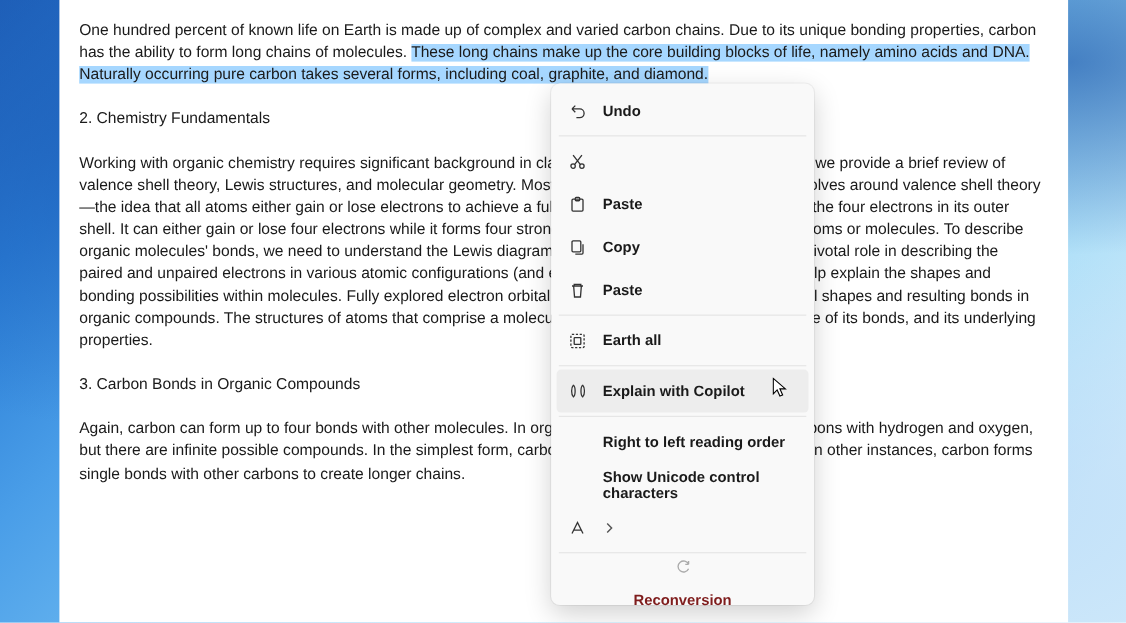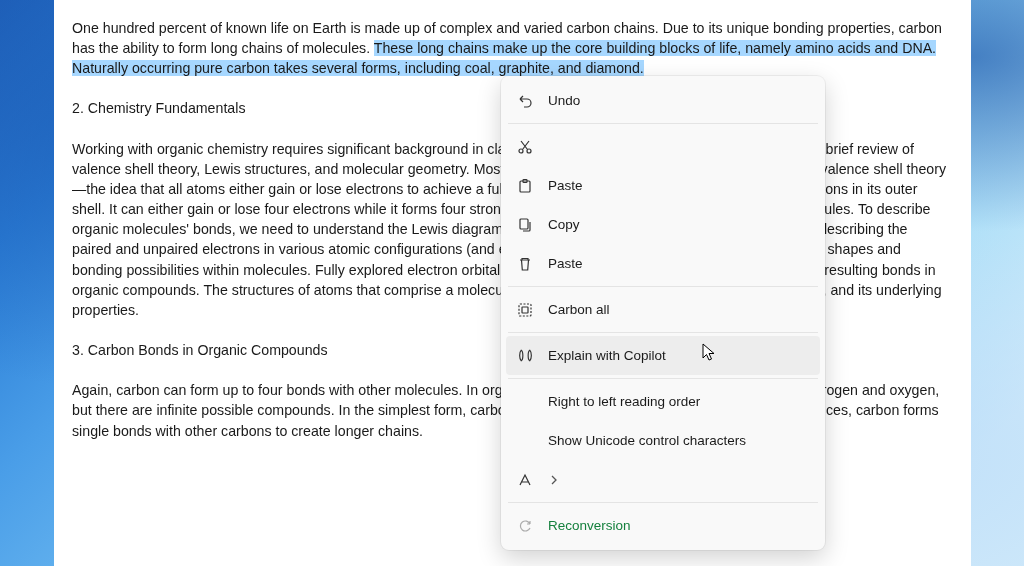--- a/index.html
+++ b/index.html
@@ -33,39 +33,40 @@
   }
   .doc-window p { margin-bottom: 20px; }
   .highlight {
     background: #a6d7ff;
   }
   .heading { margin-bottom: 20px; }
   .context-menu {
     position: absolute;
     left: 501px;
     top: 76px;
-    width: 324px;
+    width: 239px;
     background: #f9f9f9;
     border-radius: 8px;
     box-shadow: 0 8px 24px rgba(0,0,0,0.18), 0 0 0 1px rgba(0,0,0,0.05);
     padding: 5px;
     font-size: 13.5px;
     color: #1a1a1a;
+    font-weight: bold;
   }
   .menu-item {
     display: flex;
     align-items: center;
     height: 39px;
     padding: 0 10px;
     border-radius: 4px;
     cursor: default;
     gap: 14px;
   }
   .menu-item.hover { background: #ededed; }
-  .menu-item.disabled { color: #15803d; }
+  .menu-item.disabled { color: #7f1d1d; flex-direction: column; }
   .menu-icon {
     width: 18px;
     height: 18px;
     flex: 0 0 18px;
     display: flex;
     align-items: center;
     justify-content: center;
   }
   .menu-label { flex: 1; }
   .menu-sep {
@@ -158,21 +159,21 @@
 
   <div class="menu-sep"></div>
 
   <div class="menu-item">
     <span class="menu-icon">
       <svg width="16" height="16" viewBox="0 0 16 16" fill="none" stroke="#333" stroke-width="1.2">
         <rect x="2" y="2" width="12" height="12" rx="1" stroke-dasharray="2 1.5"></rect>
         <rect x="5" y="5" width="6" height="6" rx="0.5"></rect>
       </svg>
     </span>
-    <span class="menu-label">Carbon all</span>
+    <span class="menu-label">Earth all</span>
   </div>
 
   <div class="menu-sep"></div>
 
   <div class="menu-item hover">
     <span class="menu-icon">
       <svg width="17" height="17" viewBox="0 0 16 16" fill="none" stroke="#333" stroke-width="1.1">
         <path d="M4 3 C2 5 2 11 4 13 C6 12 6 4 4 3 Z"></path>
         <path d="M12 3 C14 5 14 11 12 13 C10 12 10 4 12 3 Z"></path>
       </svg>

